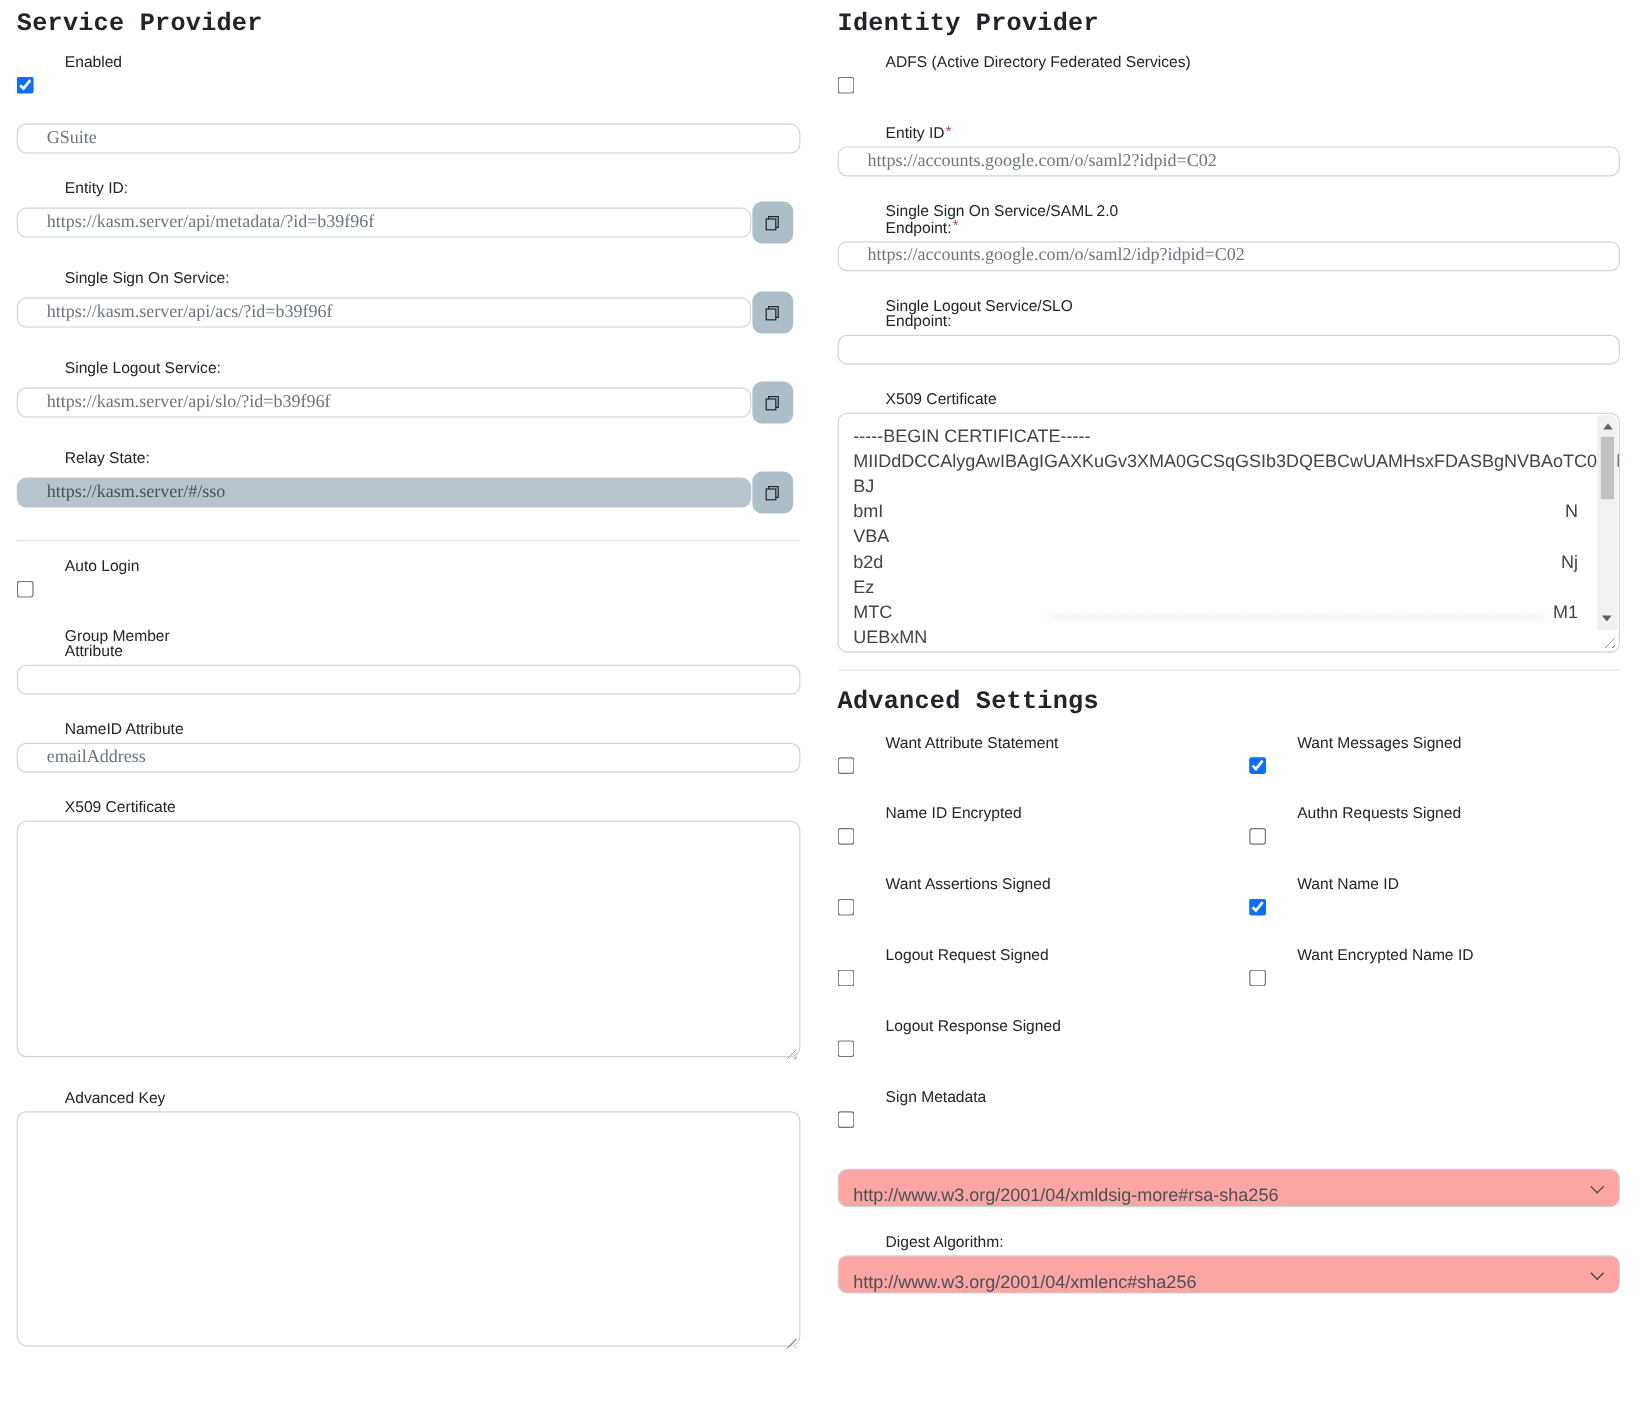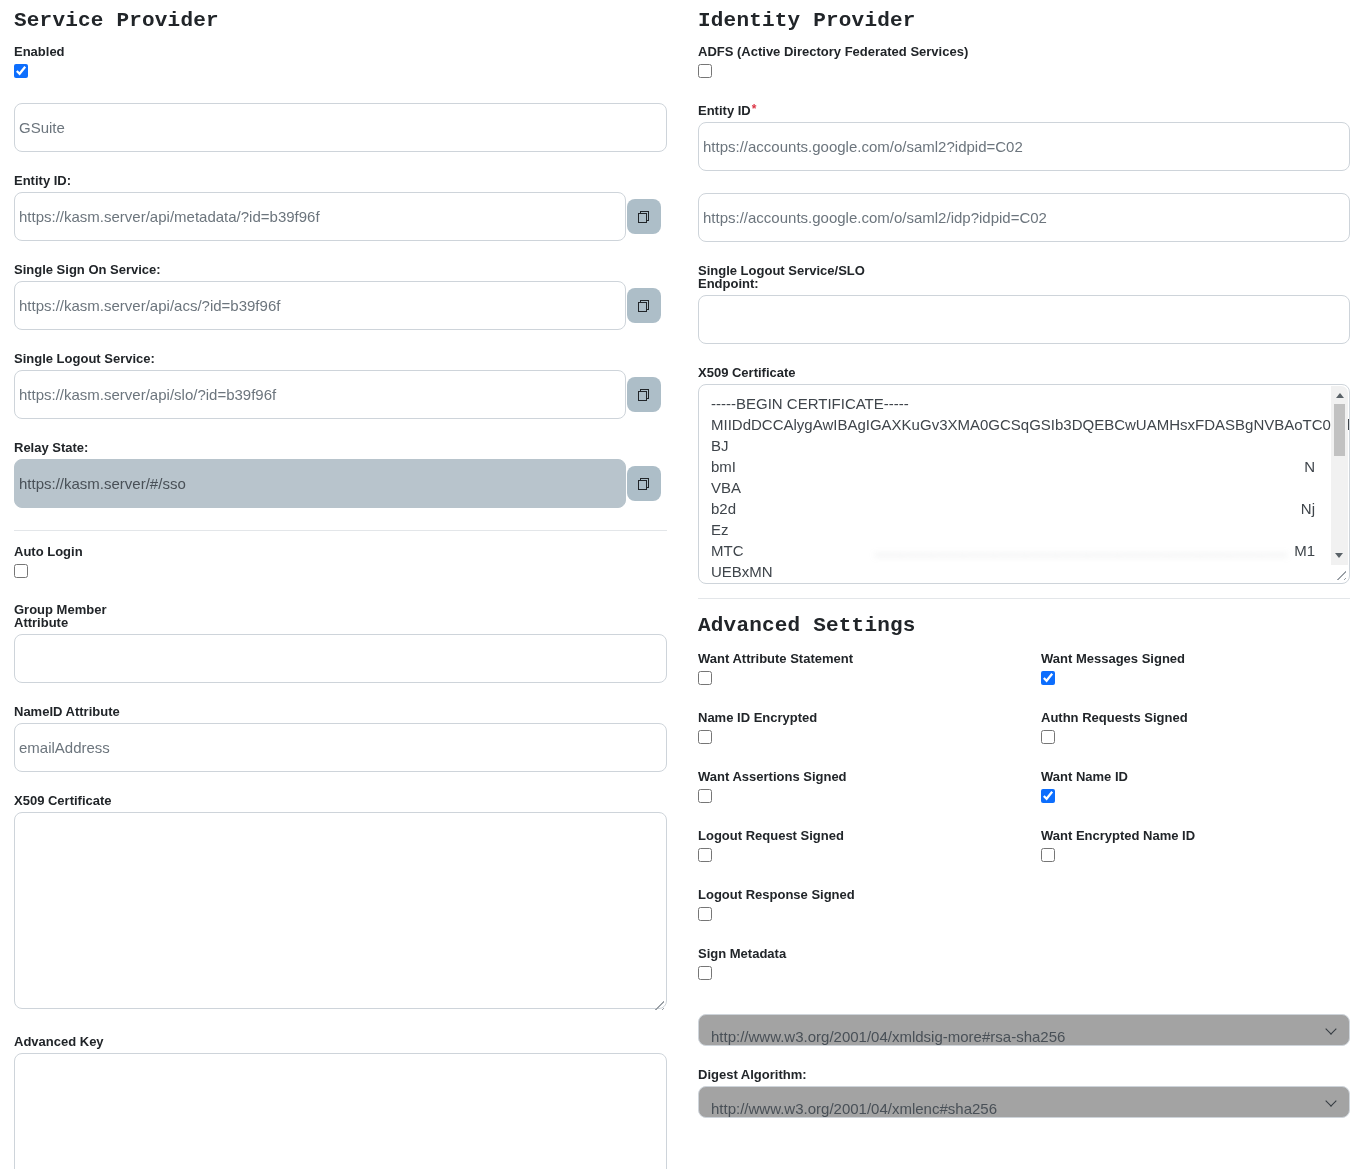--- a/index.html
+++ b/index.html
@@ -3,28 +3,28 @@
 <meta charset="utf-8">
 <style>
   html,body{margin:0;padding:0;width:1367px;height:1169px;overflow:hidden;background:#fff;
     font-family:"Liberation Sans","DejaVu Sans",sans-serif;color:#212529;}
   .page{display:flex;align-items:flex-start;}
   .col{box-sizing:border-box;}
   .col-left{width:653px;margin-left:14px;}
   .col-right{width:652px;margin-left:31px;}
   h2.section{font-size:21px;font-weight:600;margin:8px 0 12px 0;line-height:25px;letter-spacing:.2px;font-family:Liberation Mono, monospace;}
   h2.adv{margin:14px 0 14px 0;}
-  .lbl{display:block;font-size:13px;font-weight:700;color:#212529;margin-bottom:5px;line-height:13px;white-space:pre-line;}
+  .lbl{display:block;font-size:13px;font-weight:400;color:#212529;margin-bottom:5px;line-height:13px;white-space:pre-line;margin-left:40px;}
   .req{color:#dc3545;font-size:12px;vertical-align:2px;margin-left:1px;}
   .check-group{margin-bottom:25px;}
   .check-group .lbl{margin-bottom:6px;}
   input[type=checkbox]{width:14px;height:14px;margin:0;accent-color:#0d6efd;display:block;}
   .form-group{margin-bottom:22px;}
-  .txt{box-sizing:border-box;width:100%;height:49px;border:1px solid #ced4da;border-radius:8px;
-    padding:0 4px;font-size:15px;color:#6c757d;font-family:Liberation Sans, sans-serif;background:#fff;outline:none;}
+  .txt{box-sizing:border-box;width:100%;height:25px;border:1px solid #ced4da;border-radius:8px;
+    padding:0 24px;font-size:15px;color:#6c757d;font-family:Liberation Serif, serif;background:#fff;outline:none;}
   .txt:disabled,.txt.disabled{background:#b8c4cc;border-color:#b8c4cc;color:#495057;}
   .input-group{display:flex;align-items:center;width:100%;padding-right:6px;box-sizing:border-box;}
   .input-group .txt{flex:1;}
   .copy-btn{flex:0 0 34px;height:35px;margin-left:1px;border:none;border-radius:8px;background:#adbec8;
     display:flex;align-items:center;justify-content:center;cursor:pointer;padding:0;}
   .copy-btn svg{display:block;}
   textarea.big{box-sizing:border-box;width:100%;border:1px solid #ced4da;border-radius:8px;resize:none;
     padding:8px 12px;font-size:15px;color:#495057;font-family:inherit;outline:none;}
   .ta-wrap{position:relative;}
   .grip{position:absolute;right:3px;bottom:3px;width:11px;height:11px;pointer-events:none;
@@ -40,21 +40,21 @@
   .sb-up{width:0;height:0;border-left:4px solid transparent;border-right:4px solid transparent;
     border-bottom:5px solid #5a6268;margin:7px auto 0 auto;}
   .sb-thumb{width:11px;height:52px;background:#c1c1c1;margin:6px auto 0 auto;}
   .sb-down{position:absolute;bottom:7px;left:4px;width:0;height:0;border-left:4px solid transparent;
     border-right:4px solid transparent;border-top:5px solid #5a6268;}
   
   .adv-grid{display:grid;grid-template-columns:343px 1fr;}
   .adv-grid .check-group{margin-bottom:26px;}
   .select-wrap{position:relative;}
   select.algo{box-sizing:border-box;width:100%;height:32px;border:1px solid #ced4da;border-radius:8px;
-    padding:12px 30px 0 12px;font-size:15px;color:#495057;font-family:inherit;background:#a3a3a3;
+    padding:12px 30px 0 12px;font-size:15px;color:#495057;font-family:inherit;background:#fca5a5;
     appearance:none;-webkit-appearance:none;outline:none;}
   .chev{position:absolute;right:15px;top:11px;width:7px;height:7px;border-right:1.6px solid #343a40;
     border-bottom:1.6px solid #343a40;transform:rotate(45deg);pointer-events:none;}
   .algo-first{margin-top:8px;}
 </style>
 </head>
 <body>
 
 <div class="page">
 
@@ -172,20 +172,22 @@
       <span class="lbl">ADFS (Active Directory Federated Services)</span>
       <input type="checkbox" style="">
     </div>
 
     <div class="form-group">
       <span class="lbl"><span>Entity ID</span><span class="req">*</span></span>
       <input class="txt" type="text" value="https://accounts.google.com/o/saml2?idpid=C02" style="">
     </div>
 
     <div class="form-group">
+      <span class="lbl"><span>Single Sign On Service/SAML 2.0
+Endpoint:</span><span class="req">*</span></span>
       <input class="txt" type="text" value="https://accounts.google.com/o/saml2/idp?idpid=C02" style="">
     </div>
 
     <div class="form-group">
       <span class="lbl">Single Logout Service/SLO
 Endpoint:</span>
       <input class="txt" type="text" value="" style="">
     </div>
 
     <div class="form-group" style="margin-bottom:0;">

